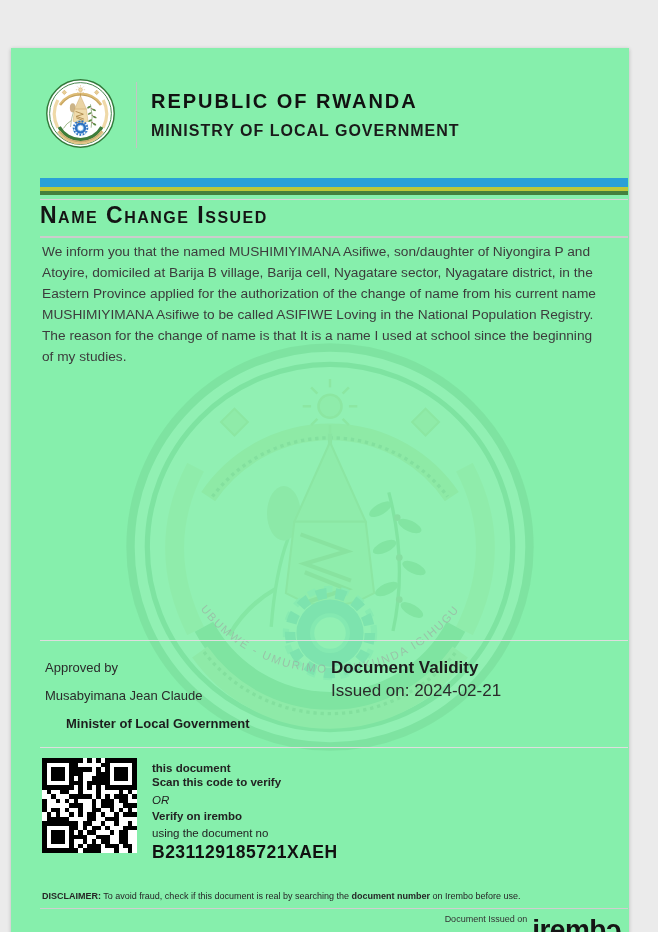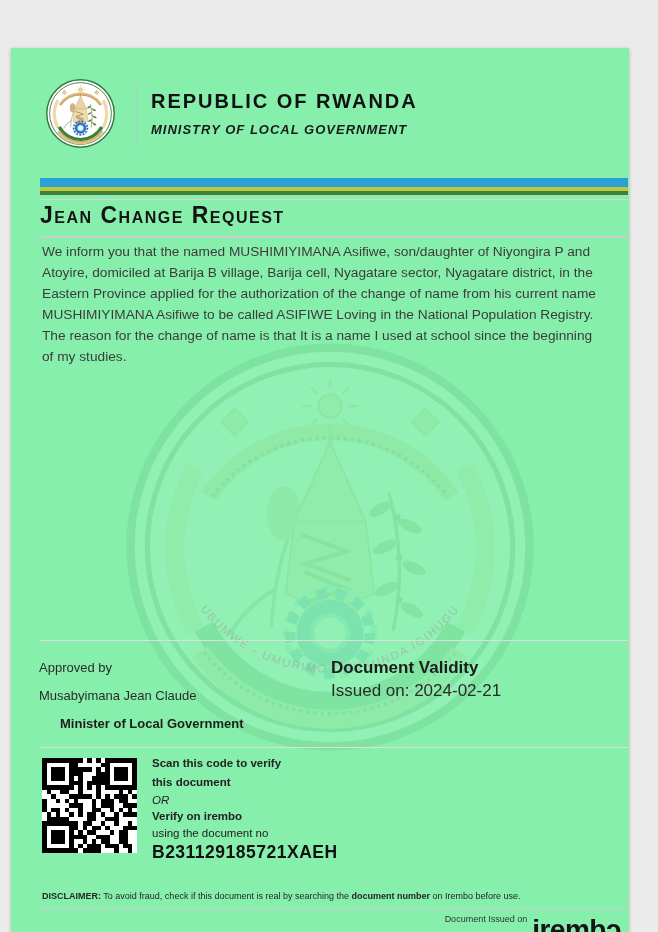--- a/index.html
+++ b/index.html
@@ -15,21 +15,21 @@
     width:618px; height:912px;
     background:#86efac;
     box-shadow:0 1px 4px rgba(0,0,0,.22);
     margin-top:40px;
   }
   
   .logo { position:absolute; left:34px; top:30px; width:71px; height:71px; }
   .header-divider { position:absolute; left:125px; top:34px; width:1px; height:66px; background:#c4c4c4; }
   .header-text { position:absolute; left:140px; top:42px; }
   .republic { font-size:20px; font-weight:700; letter-spacing:2px; color:#111; }
-  .ministry { font-size:13px; font-weight:700; letter-spacing:1px; color:#1a1a1a; margin-top:9px;font-style:italic; }
+  .ministry { font-size:16px; font-weight:700; letter-spacing:1px; color:#1a1a1a; margin-top:9px; }
   
   .stripe { position:absolute; left:29px; right:1px; top:130px; height:17px; }
   .stripe .b1 { height:8.5px; }
   .stripe .b2 { height:4.5px; }
   .stripe .b3 { height:4px; }
   
   .rule { position:absolute; left:29px; right:1px; background:#d6d6d6; height:1px; }
   .rule-1 { top:151px; }
   .rule-2 { top:188px; height:2px; background:#cccccc; }
   .rule-3 { top:592px; background:#dedede; }
@@ -41,21 +41,21 @@
     font-variant:small-caps; color:#141414;
   }
   
   .body-text {
     position:absolute; left:31px; top:193px; width:556px;
     font-size:13.7px; line-height:21px; color:#3c3c3c;
   }
   
   .watermark { position:absolute; left:109px; top:289px; width:420px; height:420px; pointer-events:none; }
   
-  .approval-left { position:absolute; left:28px; top:612px; font-size:13px; color:#2b2b2b; }
+  .approval-left { position:absolute; left:34px; top:612px; font-size:13px; color:#2b2b2b; }
   .approval-left .l1 { line-height:16px; }
   .approval-left .l2 { line-height:16px; margin-top:12px; }
   .approval-left .l3 { line-height:16px; margin-top:12px; font-weight:700; color:#1d1d1d;padding-left:21px; }
   .validity { position:absolute; left:320px; top:612px; font-size:17px; color:#2b2b2b; }
   .validity .v1 { font-weight:700; line-height:16px; color:#1d1d1d; }
   .validity .v2 { line-height:16px; margin-top:7px; }
   
   .qr-box { position:absolute; left:31px; top:710px; width:95px; height:95px; }
   .verify-text { position:absolute; left:141px; top:708px; color:#222; }
   .verify-text .b { font-size:11.5px; font-weight:700; line-height:14px; }
@@ -151,21 +151,21 @@
     <div class="ministry">MINISTRY OF LOCAL GOVERNMENT</div>
   </div>
 
   <div class="stripe">
     <div class="b1" style="background: rgb(43, 160, 214);"></div>
     <div class="b2" style="background: rgb(189, 201, 56);"></div>
     <div class="b3" style="background: rgb(68, 128, 60);"></div>
   </div>
 
   <div class="rule rule-1"></div>
-  <div class="doc-title">Jean Change Request</div>
+  <div class="doc-title">Name Change Issued</div>
   <div class="rule rule-2"></div>
 
   <div class="body-text">We inform you that the named MUSHIMIYIMANA Asifiwe, son/daughter of Niyongira P and Atoyire, domiciled  at Barija B village, Barija cell, Nyagatare sector, Nyagatare district, in the Eastern Province applied for the authorization of the change of name from his current name MUSHIMIYIMANA Asifiwe to be called ASIFIWE Loving in the National Population Registry. The reason for the change of name is that It is a name I used at school since the beginning of my studies.</div>
 
   <svg class="watermark" viewBox="0 0 200 200">
     <use href="#coa-sym" opacity="0.09"></use>
     <path id="mottoArc" d="M 35,125 A 78,78 0 0 0 165,125" fill="none"></path>
     <text font-size="5.4" letter-spacing="0.9" fill="#9f9f9f" opacity="0.55" font-family="Liberation Sans, sans-serif">
       <textPath href="#mottoArc" startOffset="50%" text-anchor="middle">UBUMWE - UMURIMO - GUKUNDA IGIHUGU</textPath>
     </text>
@@ -430,22 +430,22 @@
           <rect x="31.5" y="90" width="4.5" height="4.5"></rect>
           <rect x="40.5" y="90" width="4.5" height="4.5"></rect>
           <rect x="45" y="90" width="4.5" height="4.5"></rect>
           <rect x="49.5" y="90" width="4.5" height="4.5"></rect>
           <rect x="54" y="90" width="4.5" height="4.5"></rect>
           <rect x="72" y="90" width="4.5" height="4.5"></rect>
           <rect x="85.5" y="90" width="4.5" height="4.5"></rect>
         </g>
       </svg></div>
   <div class="verify-text">
+    <div class="b m5">this document</div>
     <div class="b">Scan this code to verify</div>
-    <div class="b m5">this document</div>
     <div class="r m4">OR</div>
     <div class="b m2">Verify on irembo</div>
     <div class="r m3">using the document no</div>
     <div class="doc-number">B231129185721XAEH</div>
   </div>
 
   <div class="disclaimer"><b>DISCLAIMER:</b><span> To avoid fraud, check if this document is real by searching the </span><b>document number</b><span> on Irembo before use.</span></div>
   <div class="rule rule-5"></div>
   <div class="footer">
     <span class="issued-label">Document Issued on</span>

